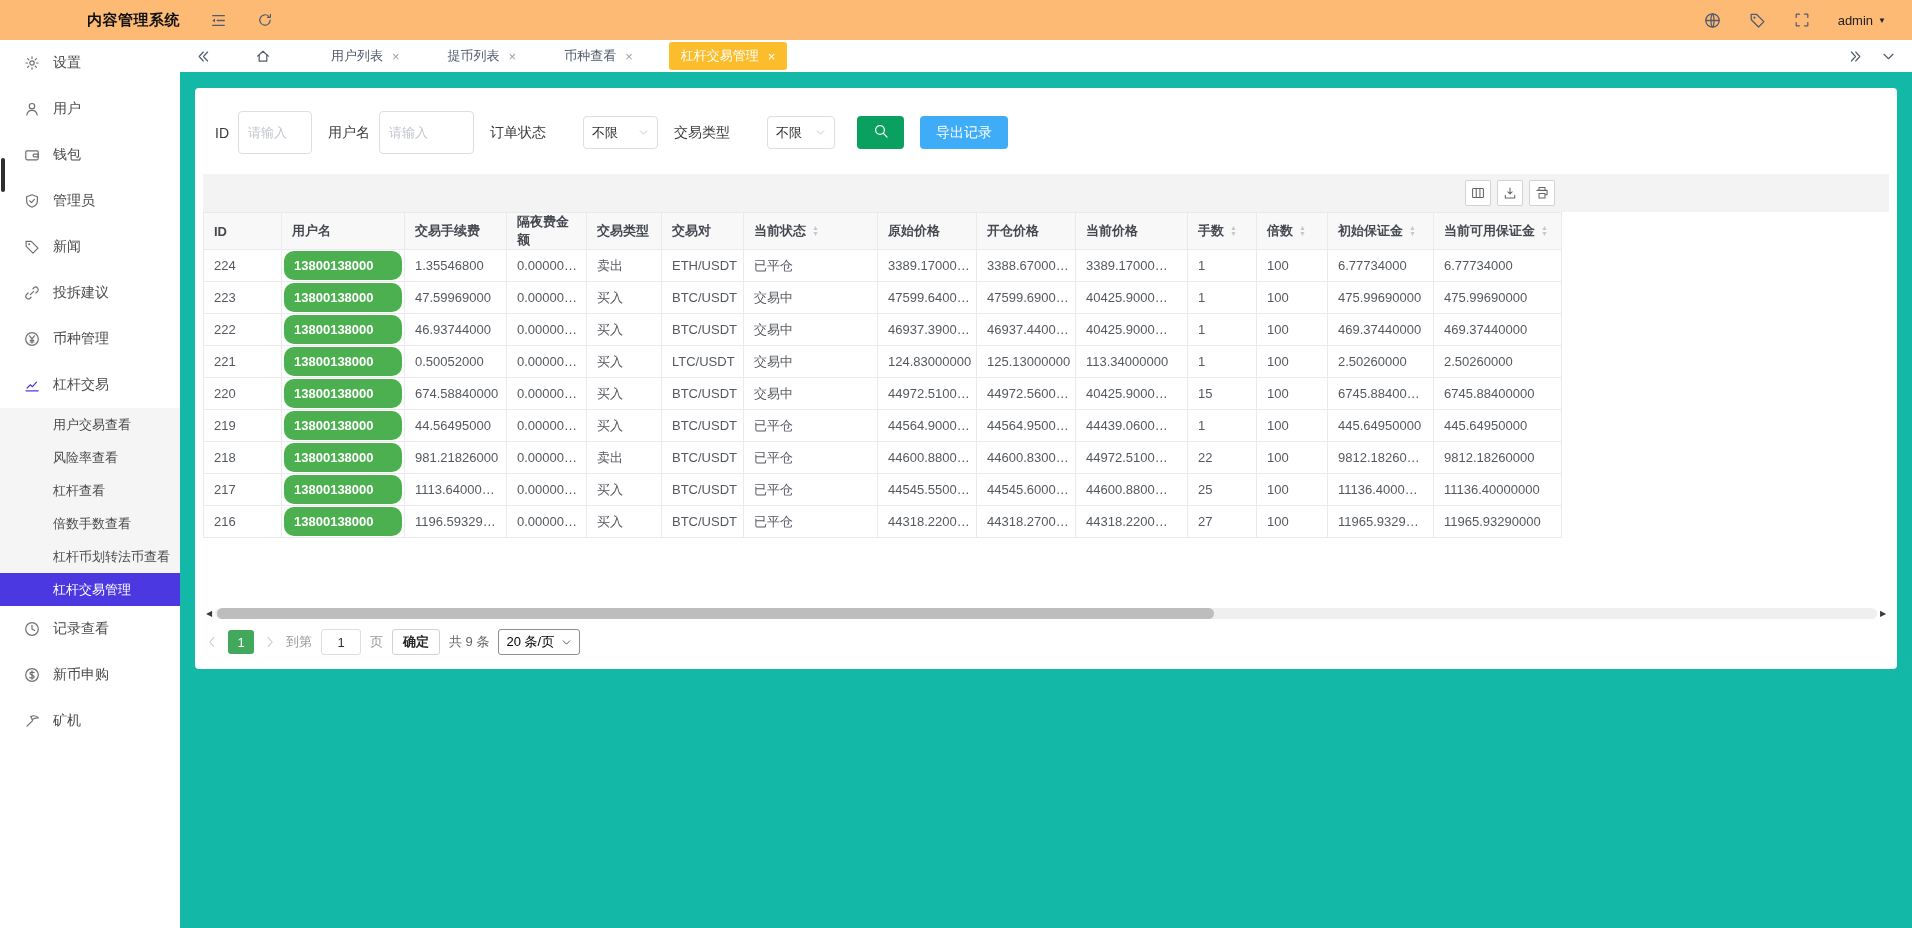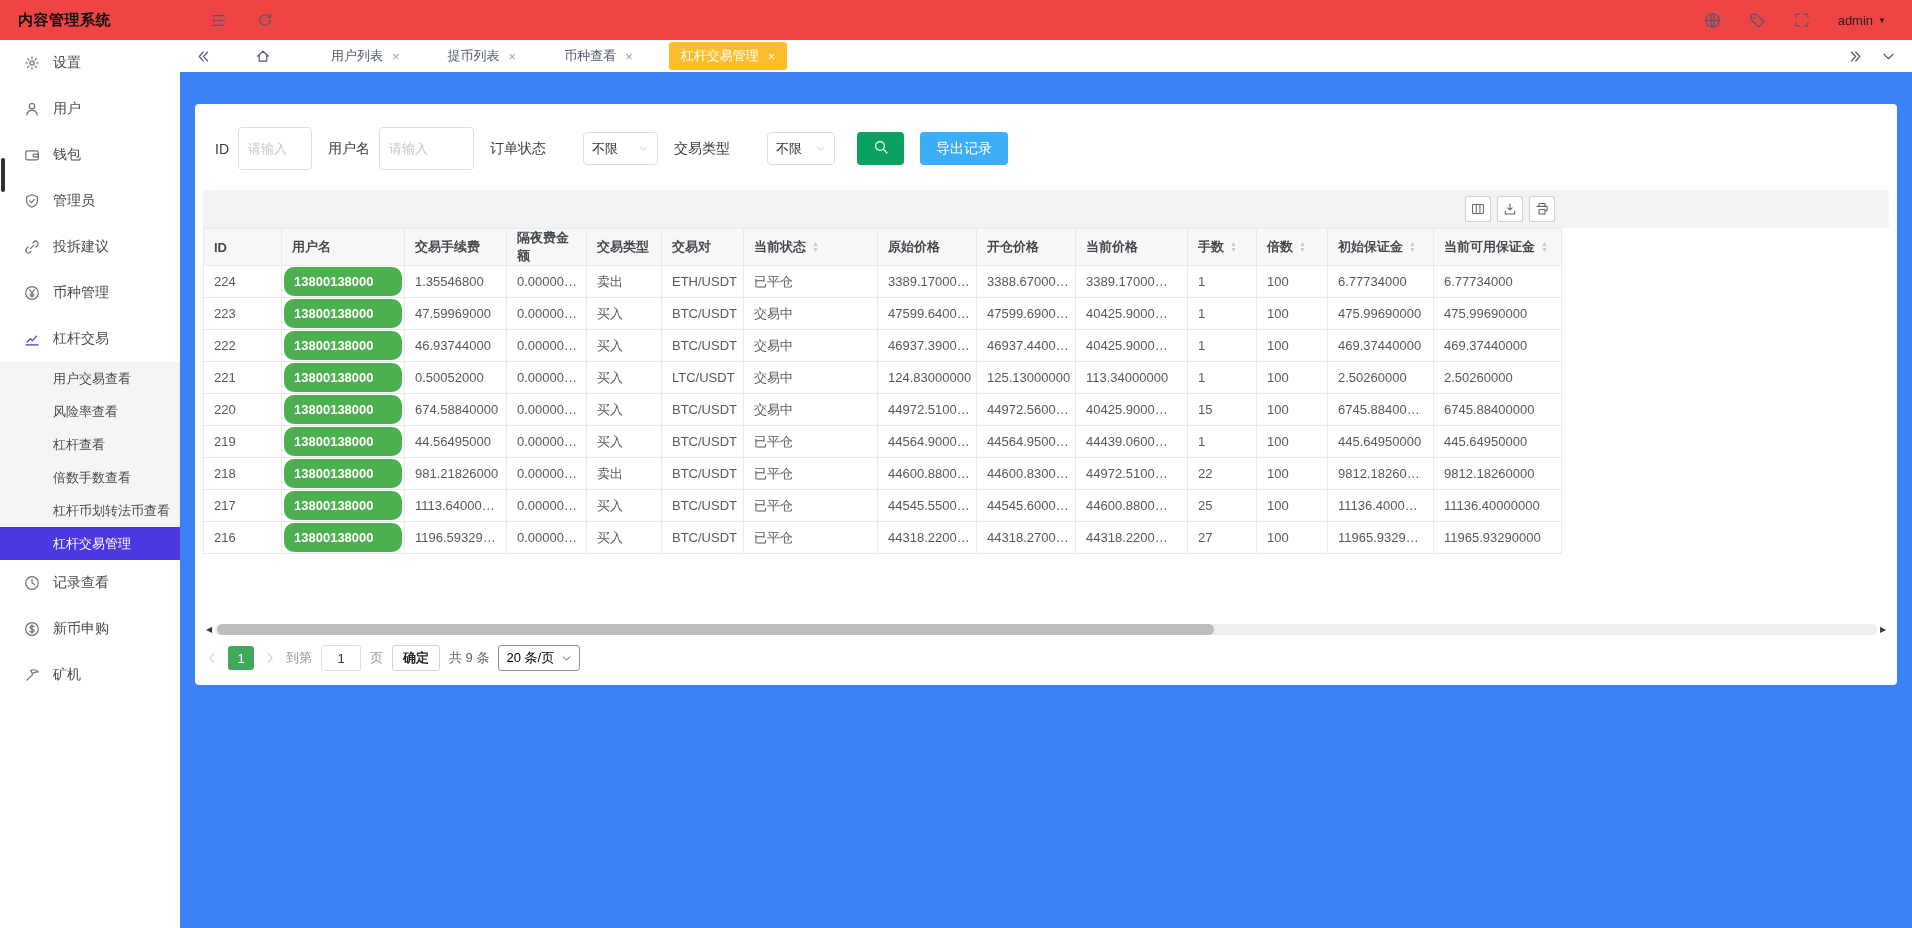--- a/index.html
+++ b/index.html
@@ -5,21 +5,21 @@
   * { box-sizing:border-box; margin:0; padding:0; }
   html,body { width:1912px; height:928px; }
   body {
     font-family:"Liberation Sans","DejaVu Sans",sans-serif;
     font-size:14px; color:#333; background:#f0f0f2; overflow:hidden;
   }
   .app { width:1912px; height:928px; display:grid;
          grid-template-columns:180px 1fr; grid-template-rows:40px 32px 1fr; }
 
   
-  .topbar { grid-column:1/3; background:#ef4444; display:flex; align-items:center; }
+  .topbar { grid-column:1/3; background:#fdba74; display:flex; align-items:center;text-align:right; }
   .brand { width:180px; padding-left:18px; font-size:15px; font-weight:bold; color:#111; letter-spacing:.5px; }
   .topbar-left-icons { display:flex; align-items:center; gap:30px; padding-left:30px; }
   .icon-btn { display:inline-flex; align-items:center; justify-content:center; color:#515a6e; cursor:pointer; }
   .topbar-right { margin-left:auto; display:flex; align-items:center; gap:28px; padding-right:26px; }
   .admin-menu { display:inline-flex; align-items:center; gap:5px; font-size:13px; color:#222; cursor:pointer; }
   .caret { font-size:8px; color:#222; }
 
   
   .tabbar { background:#fff; display:flex; align-items:center; padding:0 16px;gap:24px; }
   .tab-ico { display:inline-flex; color:#515a6e; cursor:pointer; margin-right:20px; }
@@ -39,21 +39,21 @@
   .side-item { height:46px; display:flex; align-items:center; gap:13px; padding-left:24px;
                font-size:14px; color:#4a4a4a; cursor:pointer; }
   .side-icon { display:inline-flex; color:#6f6f6f; }
   .side-item.expanded .side-icon { color:var(--active-menu,#4b38e0); }
   .side-sub { background:#f5f5f6; }
   .side-sub-item { height:33px; line-height:33px; padding-left:53px; font-size:13px;
                    color:#4a4a4a; cursor:pointer; white-space:nowrap; }
   .side-sub-item.active { background:var(--active-menu,#4b38e0); color:#fff; }
 
   
-  .content { grid-column:2; grid-row:3; background:#3b82f6; padding:32px 15px; overflow:hidden; }
+  .content { grid-column:2; grid-row:3; background:#14b8a6; padding:16px 15px; overflow:hidden; }
   .card { background:#fff; border-radius:4px; min-height:557px; }
 
   
   .filters { display:flex; align-items:center; padding:23px 20px 20px; }
   .fg { display:flex; align-items:center; margin-right:16px; }
   .f-label { font-size:14px; color:#3a3a3a; margin-right:9px; white-space:nowrap; }
   .f-input { height:43px; border:1px solid #dcdee2; border-radius:4px; padding:0 9px;
              font-size:13px; color:#333; font-family:inherit; outline:none; }
   .f-input::placeholder { color:#c2c6cc; }
   .f-select { height:33px; border:1px solid #dcdee2; border-radius:4px; display:inline-flex;
@@ -189,20 +189,29 @@
           <span>钱包</span>
         </div>
         <div class="side-item">
           <span class="side-icon">
             <svg viewBox="0 0 16 16" width="16" height="16" fill="none" stroke="currentColor" stroke-width="1.2" stroke-linecap="round" stroke-linejoin="round">
               <path d="M8 1.8l5.4 1.9v3.9c0 3.3-2.2 5.6-5.4 6.6-3.2-1-5.4-3.3-5.4-6.6V3.7z"></path>
               <path d="M5.7 7.9l1.7 1.7 3-3.2"></path>
             </svg>
           </span>
           <span>管理员</span>
+        </div>
+        <div class="side-item">
+          <span class="side-icon">
+            <svg viewBox="0 0 16 16" width="16" height="16" fill="none" stroke="currentColor" stroke-width="1.2" stroke-linecap="round" stroke-linejoin="round">
+              <path d="M2 2.3h5.2l6.8 6.8-5 5L2.2 7.3z"></path>
+              <circle cx="5.1" cy="5.3" r="1" fill="currentColor" stroke="none"></circle>
+            </svg>
+          </span>
+          <span>新闻</span>
         </div>
         <div class="side-item">
           <span class="side-icon">
             <svg viewBox="0 0 16 16" width="16" height="16" fill="none" stroke="currentColor" stroke-width="1.2" stroke-linecap="round" stroke-linejoin="round">
               <path d="M6.3 9.7l3.4-3.4"></path>
               <path d="M8.9 3.8l1.3-1.3a2.6 2.6 0 013.6 3.6l-1.9 1.9"></path>
               <path d="M7.1 12.2l-1.3 1.3a2.6 2.6 0 01-3.6-3.6l1.9-1.9"></path>
             </svg>
           </span>
           <span>投拆建议</span>

